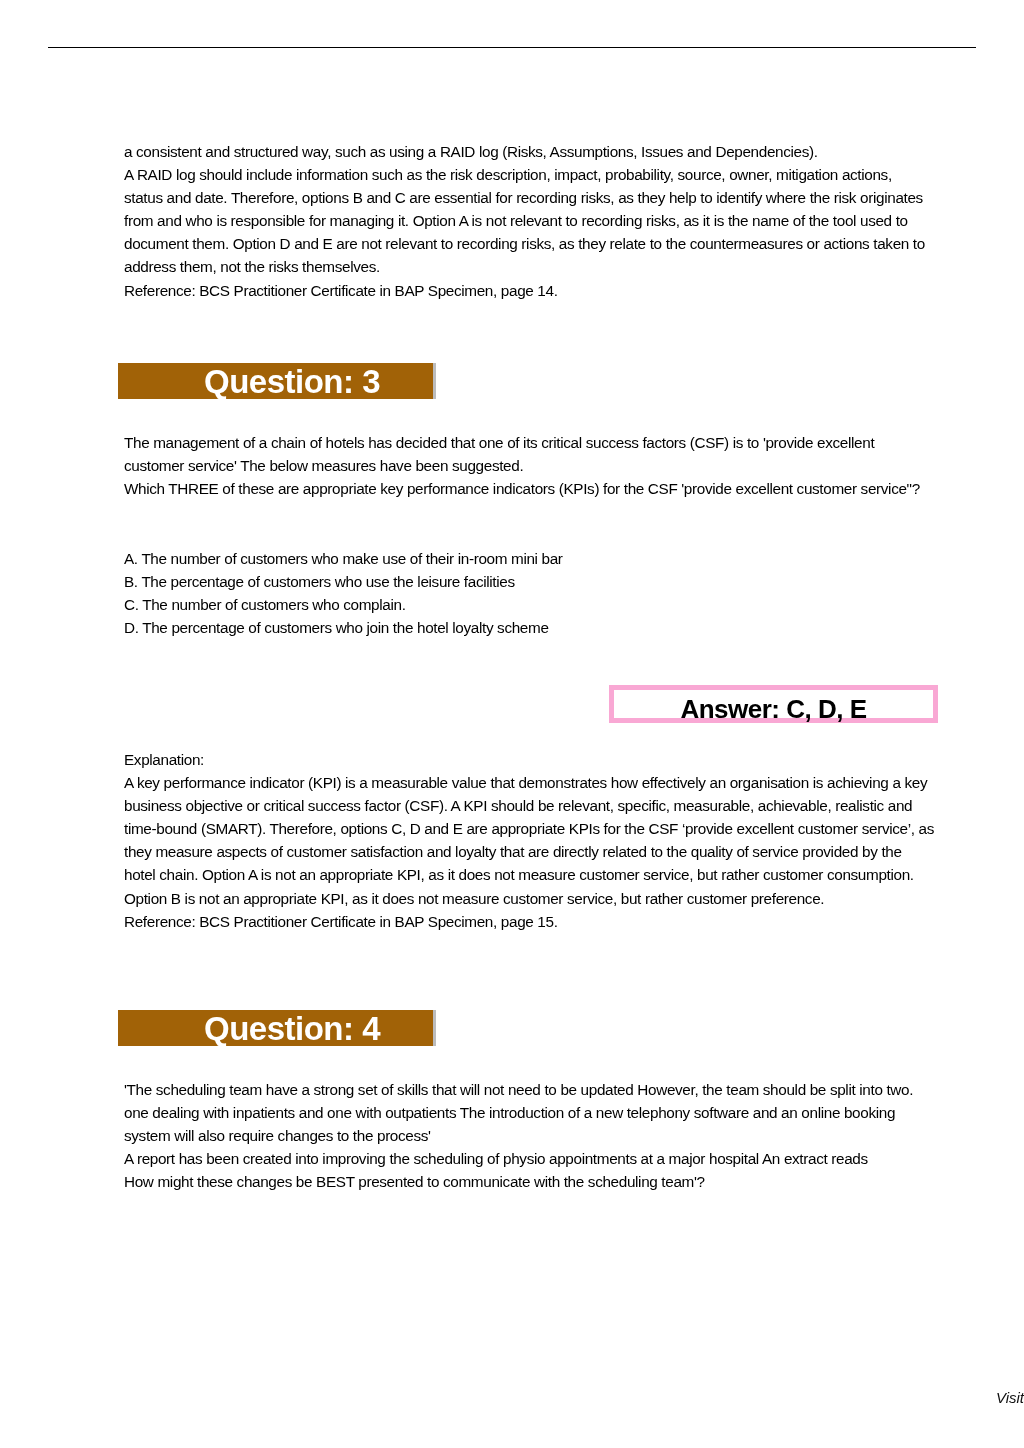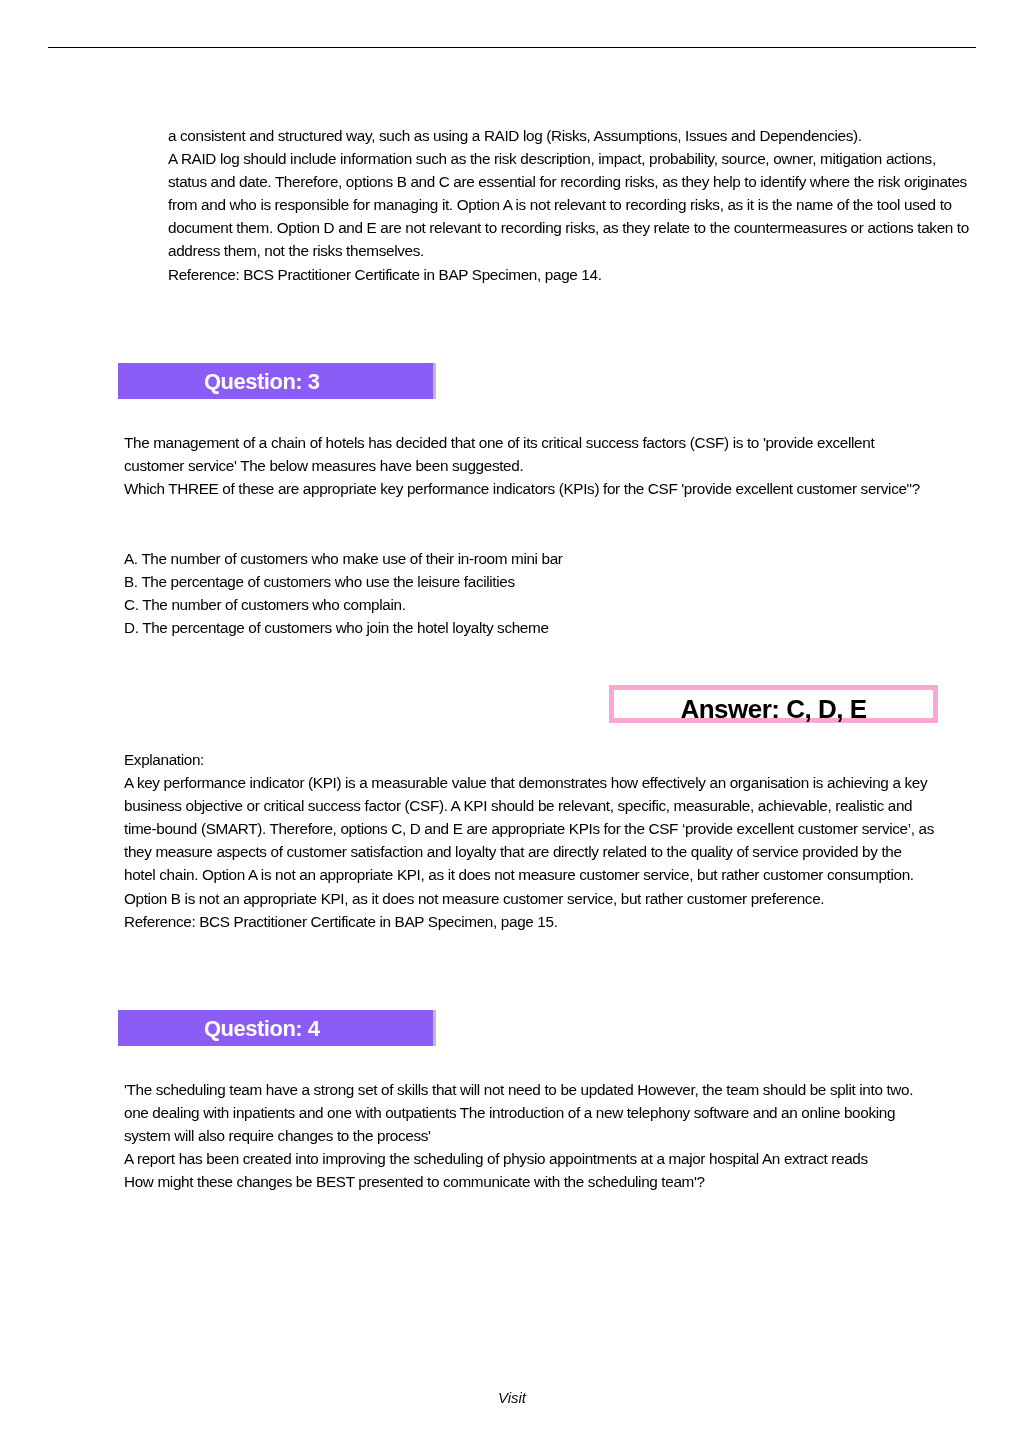--- a/index.html
+++ b/index.html
@@ -4,35 +4,35 @@
 <style>
   html, body { margin: 0; padding: 0; background: #ffffff; }
   body { width: 1024px; height: 1448px; position: relative; overflow: hidden;
          font-family: "Liberation Sans", "DejaVu Sans", sans-serif; color: #000; }
   .header-rule { position: absolute; left: 48px; top: 47px; width: 928px; height: 0;
                  border-top: 1.5px solid #000; }
   .block { position: absolute; left: 124px; width: 810px; font-size: 15.3px;
            line-height: 23.1px; letter-spacing: -0.35px; }
   .block p { margin: 0; }
   .q-banner { position: absolute; left: 118px; width: 318px; height: 36px;
-              background: #8b5cf6; border-right: 3px solid #bcbcbc; box-sizing: border-box;
-              color: #ffffff; font-weight: bold; font-size: 22px; line-height: 36px; }
+              background: #a16207; border-right: 3px solid #bcbcbc; box-sizing: border-box;
+              color: #ffffff; font-weight: bold; font-size: 33px; line-height: 36px; }
   .q-banner span { position: absolute; left: 86px; top: 1px; letter-spacing: -0.5px; }
   .answer-box { position: absolute; left: 609px; top: 685px; width: 329px; height: 38px;
                 border: 5px solid #f9a8d4; box-sizing: border-box; text-align: center;
                 font-weight: bold; font-size: 26px; line-height: 38px; letter-spacing: -0.5px; }
-  .footer { position: absolute; left: 0; width: 1024px; top: 1389px; text-align: center;
+  .footer { position: absolute; left: 0; width: 1024px; top: 1389px; text-align: right;
             font-style: italic; font-size: 15px; color: #111; }
 </style>
 </head>
 <body>
 
 <div class="header-rule"></div>
 
-<div class="block" style="top:124px;margin-left:44px;">
+<div class="block" style="top:140px;">
   <p>a consistent and structured way, such as using a RAID log (Risks, Assumptions, Issues and Dependencies).</p>
   <p>A RAID log should include information such as the risk description, impact, probability, source, owner, mitigation actions, status and date. Therefore, options B and C are essential for recording risks, as they help to identify where the risk originates from and who is responsible for managing it. Option A is not relevant to recording risks, as it is the name of the tool used to document them. Option D and E are not relevant to recording risks, as they relate to the countermeasures or actions taken to address them, not the risks themselves.</p>
   <p>Reference: BCS Practitioner Certificate in BAP Specimen, page 14.</p>
 </div>
 
 <div class="q-banner" style="top:363px;">
   <span>Question: 3</span>
 </div>
 
 <div class="block" style="top:431px;">

